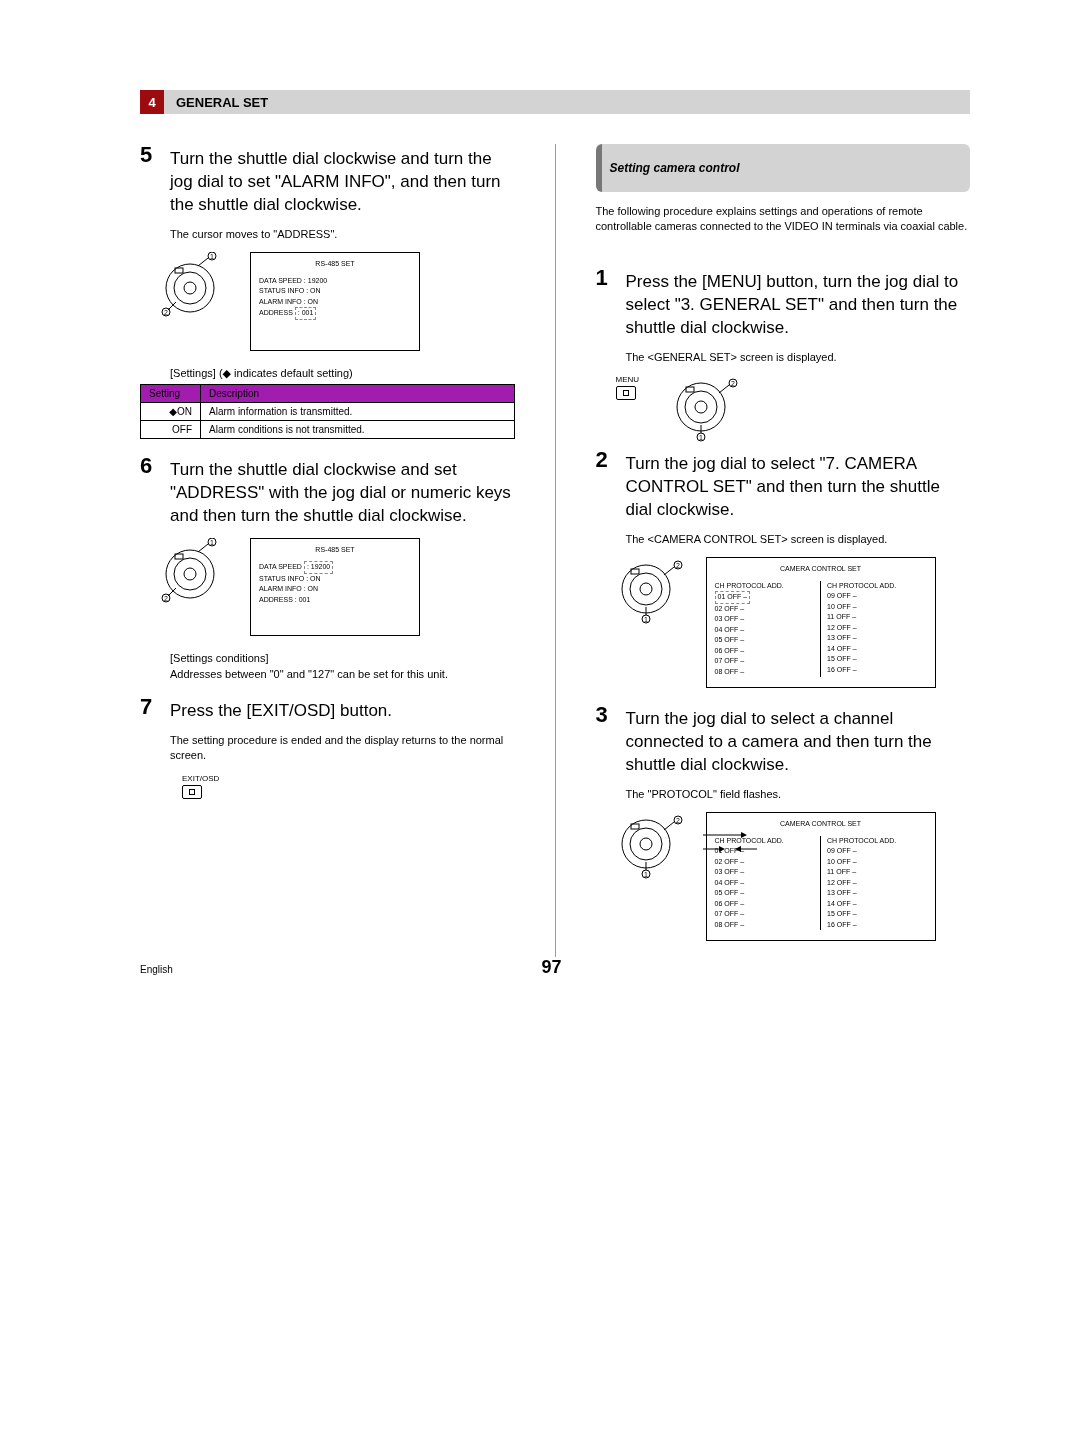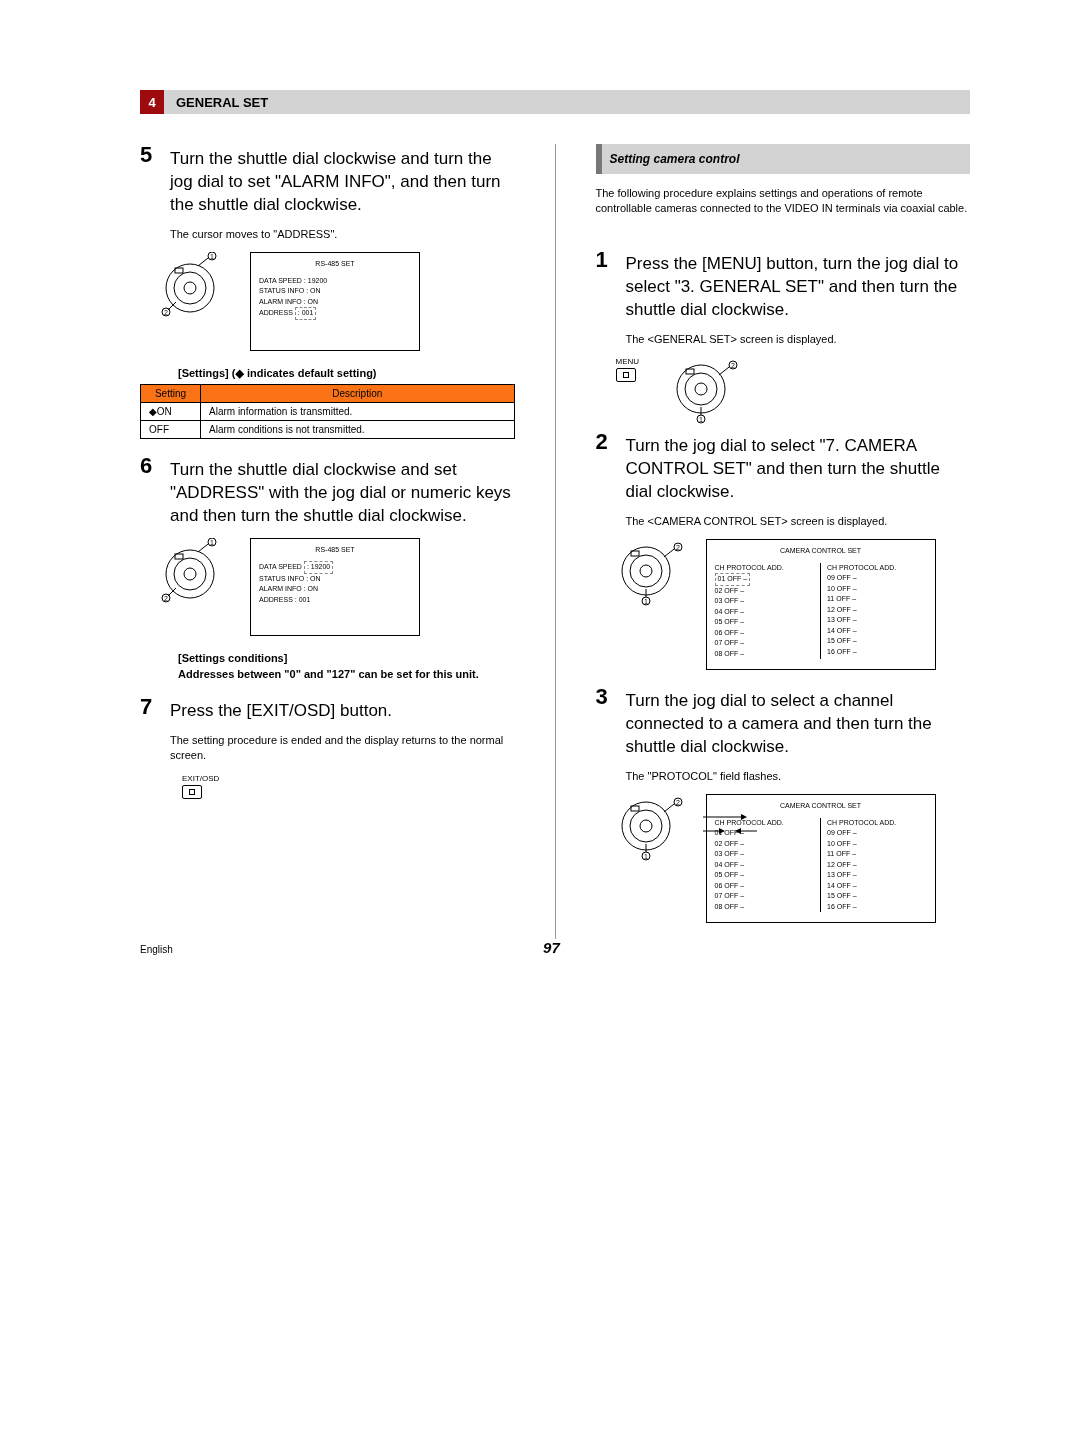--- a/index.html
+++ b/index.html
@@ -62,23 +62,22 @@
     font-size: 17px;
     line-height: 1.35;
     padding-top: 4px;
   }
   .body-text {
     margin-left: 30px;
     margin-bottom: 10px;
     line-height: 1.4;
   }
   .note {
-    margin-left: 38px;
+    margin-left: 30px;
     margin-bottom: 4px;
-    font-weight: bold;
   }
   .fig-row {
     display: flex;
     align-items: flex-start;
     gap: 32px;
     margin-left: 20px;
     margin-bottom: 16px;
   }
   .dial {
     position: relative;
@@ -113,36 +112,37 @@
     margin-left: 0;
     margin-bottom: 16px;
     font-size: 10px;
   }
   .settings-table th, .settings-table td {
     border: 1px solid #000;
     padding: 3px 8px;
     text-align: left;
   }
   .settings-table th {
-    background: #f97316;
-    text-align: center;
+    background: #a21caf;
+    text-align: left;
     font-weight: normal;
   }
   .settings-table td:first-child {
-    text-align: left;
+    text-align: right;
     width: 60px;
   }
   .subheader {
     background: #d3d3d3;
     border-left: 6px solid #777;
-    padding: 8px 8px;
+    padding: 17px 8px;
     font-weight: bold;
     font-style: italic;
     font-size: 12px;
     margin-bottom: 12px;
+    border-radius: 6px;
   }
   .intro {
     line-height: 1.4;
     margin-bottom: 32px;
   }
   .small-btn {
     display: inline-block;
   }
   .small-btn-label {
     font-size: 8px;
@@ -169,24 +169,23 @@
   }
   .cam-cols > div { flex: 1; }
   .cam-sep { border-left: 1px solid #000; padding-left: 6px; }
   .footer {
     display: flex;
     justify-content: space-between;
     align-items: baseline;
   }
   .page-num {
     font-weight: bold;
-    font-size: 15px;
+    font-size: 18px;
     text-align: center;
     flex: 1;
-    font-style: italic;
   }
   .lang {
     font-size: 10px;
   }
   .arrow-overlay {
     position: absolute;
   }
 </style>
 </head>
 <body>

